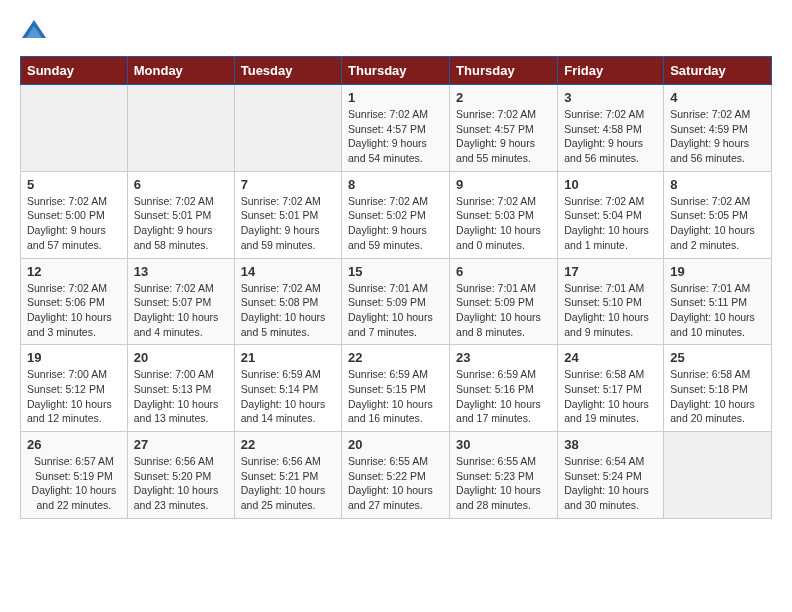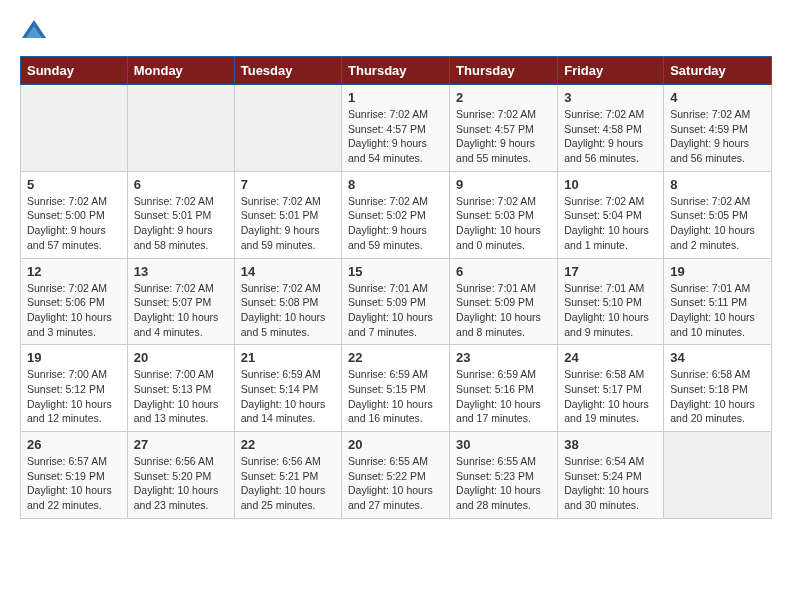--- a/index.html
+++ b/index.html
@@ -304,31 +304,31 @@
 and 17 minutes.</div>
           </td>
           <td>
             <div class="day-number">24</div>
             <div class="day-info" style="white-space: pre-line;">Sunrise: 6:58 AM
 Sunset: 5:17 PM
 Daylight: 10 hours
 and 19 minutes.</div>
           </td>
           <td>
-            <div class="day-number">34</div>
+            <div class="day-number">25</div>
             <div class="day-info" style="white-space: pre-line;">Sunrise: 6:58 AM
 Sunset: 5:18 PM
 Daylight: 10 hours
 and 20 minutes.</div>
           </td>
         </tr>
         <tr>
           <td>
             <div class="day-number">26</div>
-            <div class="day-info" style="white-space: pre-line;">Sunrise: 6:57 AM
+            <div class="day-info" style="white-space: pre-line; text-align: center;">Sunrise: 6:57 AM
 Sunset: 5:19 PM
 Daylight: 10 hours
 and 22 minutes.</div>
           </td>
           <td>
             <div class="day-number">27</div>
             <div class="day-info" style="white-space: pre-line;">Sunrise: 6:56 AM
 Sunset: 5:20 PM
 Daylight: 10 hours
 and 23 minutes.</div>

